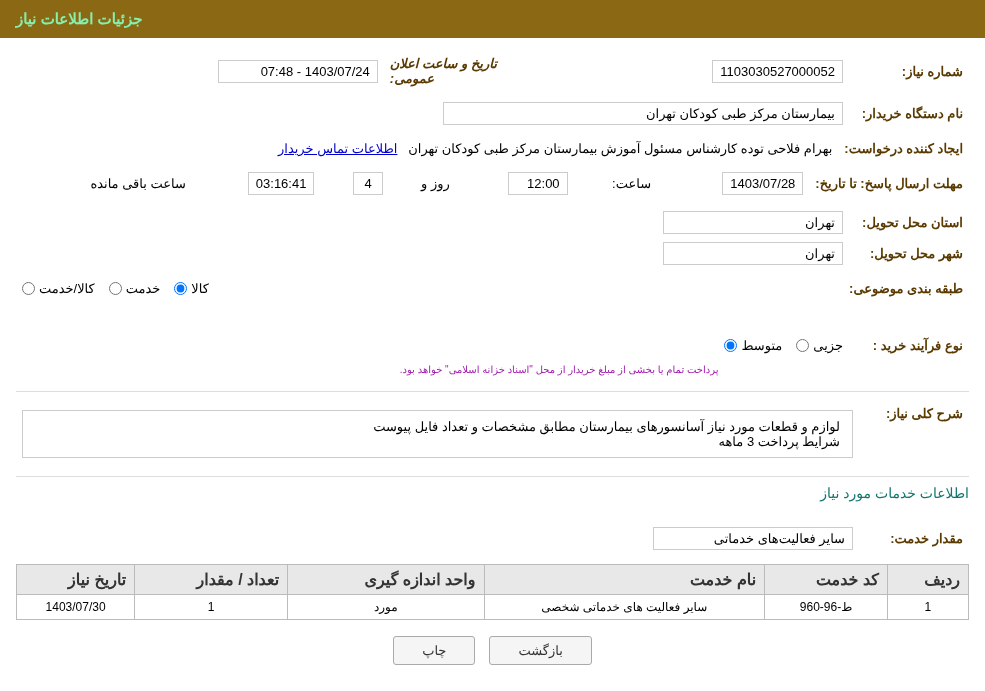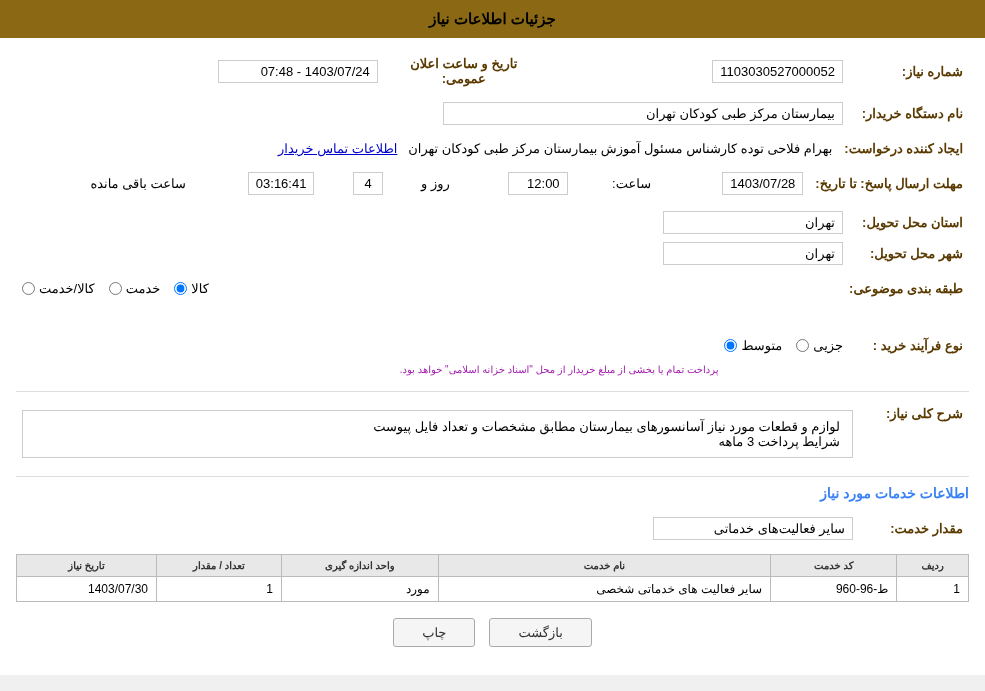--- a/index.html
+++ b/index.html
@@ -9,22 +9,22 @@
       background: #f0f0f0;
       direction: rtl;
     }
     .page-wrapper {
       max-width: 985px;
       margin: 0 auto;
       background: #fff;
     }
     .header-bar {
       background: #8B6914;
-      color: #000000;
-      text-align: center;
+      color: #86efac;
+      text-align: left;
       padding: 10px 16px;
       font-size: 15px;
       font-weight: bold;
     }
     .content {
       padding: 14px 16px;
       background: #fff;
     }
     .info-table {
       width: 100%;
@@ -106,29 +106,29 @@
     }
     .data-table {
       width: 100%;
       border-collapse: collapse;
       margin: 10px 0;
     }
     .data-table th {
       background: #e8e8e8;
       border: 1px solid #bbb;
       padding: 5px 8px;
-      text-align: center;
+      text-align: right;
       font-weight: bold;
-      font-size: 10px;
+      font-size: 16px;
       color: #333;
     }
     .data-table td {
       border: 1px solid #bbb;
       padding: 5px 8px;
-      text-align: right;
+      text-align: center;
       font-size: 12px;
     }
     .data-table tr:nth-child(even) { background: #f9f9f9; }
     .btn-group {
       display: flex;
       justify-content: center;
       gap: 14px;
       margin-top: 16px;
       padding-bottom: 14px;
     }
@@ -170,21 +170,21 @@
 
   <div class="content">
 
     <table class="info-table">
       <tbody>
           <tr>
         <td class="label-cell">شماره نیاز:</td>
         <td>
           <span class="value-box">1103030527000052</span>
         </td>
-        <td style="width:160px; text-align:center; color:#5a3a00; font-weight:bold;">تاریخ و ساعت اعلان عمومی:</td>
+        <td style="width:160px; text-align:left; color:#5a3a00; font-weight:bold;font-style:italic;">تاریخ و ساعت اعلان عمومی:</td>
         <td>
           <span class="value-box" style="min-width:160px;">1403/07/24 - 07:48</span>
         </td>
       </tr>
     </tbody>
       </table>
 
     <table class="info-table">
       <tbody>
           <tr>
@@ -309,21 +309,21 @@
             <span style="white-space:pre-line;">لوازم و قطعات مورد نیاز آسانسورهای بیمارستان مطابق مشخصات و تعداد فایل پیوست
 شرایط پرداخت 3 ماهه</span>
           </div>
         </td>
       </tr>
     </tbody>
       </table>
 
     <hr class="divider">
 
-    <div style="font-weight:bold; color:#3b82f6; font-size:14px; margin-bottom:12px;">اطلاعات خدمات مورد نیاز</div>
+    <div style="font-weight:normal; color:#0f766e; font-size:14px; margin-bottom:22px;">اطلاعات خدمات مورد نیاز</div>
 
     <table class="info-table">
       <tbody>
           <tr>
         <td style="width:110px;" class="label-cell">مقدار خدمت:</td>
         <td>
           <span class="value-box-wide">سایر فعالیت‌های خدماتی</span>
         </td>
       </tr>
     </tbody>

